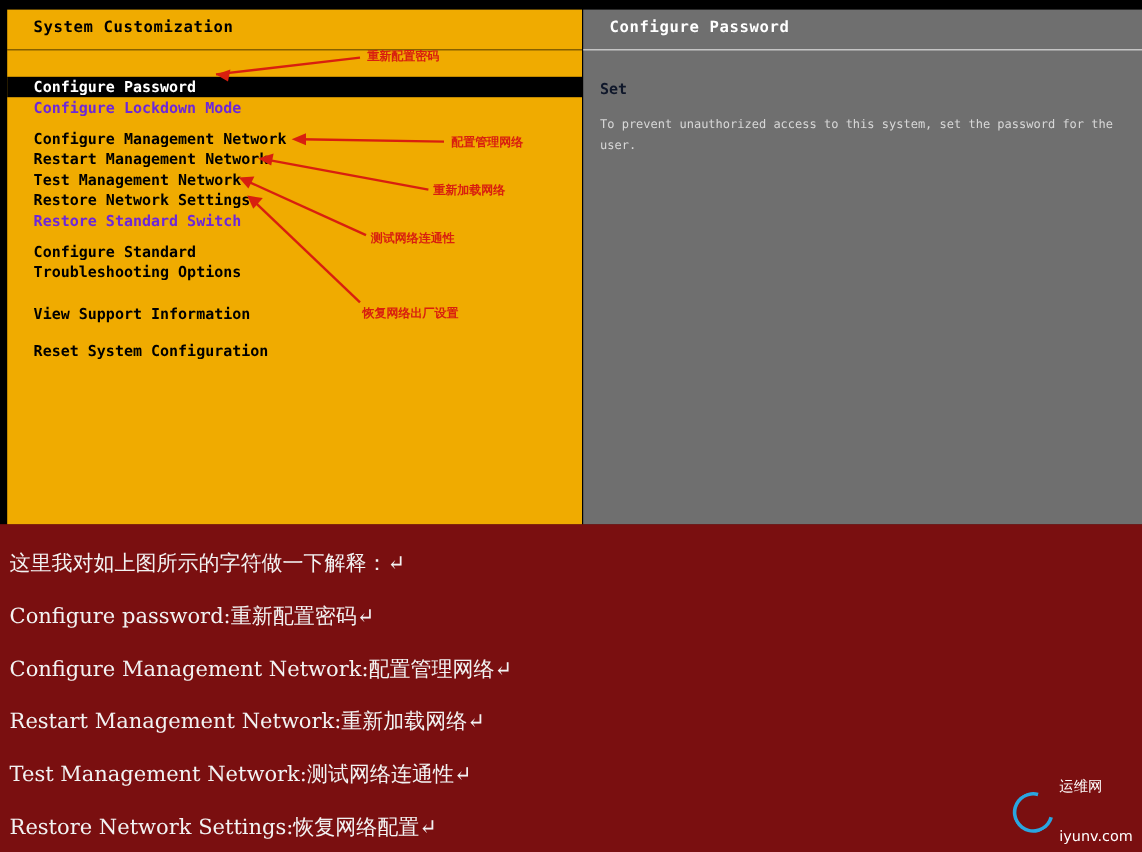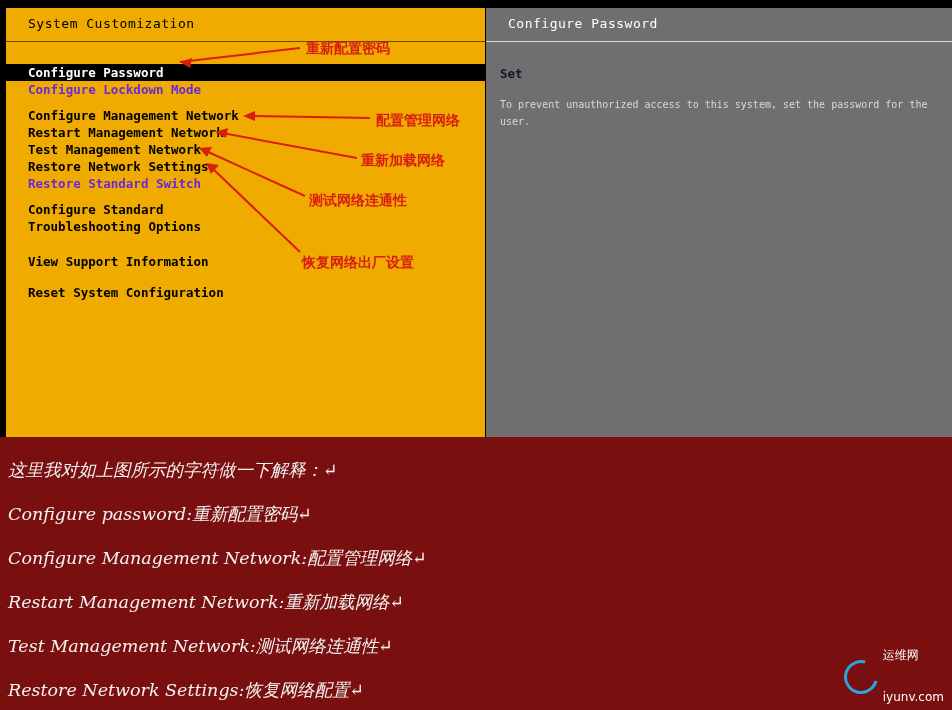--- a/index.html
+++ b/index.html
@@ -39,21 +39,21 @@
   .dcui-right {
     position: absolute;
     left: 486px; top: 8px;
     width: 466px;
     height: 429px;
     background: #6f6f6f;
     color: #ffffff;
   }
   .panel-title {
     font-size: 13px;
-    font-weight: normal;
+    font-weight: bold;
     letter-spacing: 0.5px;
     padding: 8px 0 0 22px;
   }
   .dcui-left .panel-title { color: #000; }
   .dcui-right .panel-title { color: #ffffff; }
   .title-rule {
     position: absolute;
     left: 0;
     width: 100%;
     height: 1px;
@@ -109,21 +109,21 @@
   .anno-layer {
     position: absolute;
     left: 0; top: 0;
     width: 952px; height: 437px;
     pointer-events: none;
   }
   .anno-text {
     position: absolute;
     color: #d81f0f;
     font-family: "DejaVu Sans", sans-serif;
-    font-size: 14px;
+    font-size: 10px;
     font-weight: bold;
     white-space: nowrap;
   }
 
   
   .explain {
     position: absolute;
     left: 0; top: 437px;
     width: 952px;
     height: 273px;
@@ -131,21 +131,21 @@
     color: #f2f2f2;
     font-family: "DejaVu Serif", serif;
   }
   .explain-line {
     font-size: 17.5px;
     line-height: 22px;
     padding: 0 0 0 8px;
     white-space: pre;
   }
   .explain-line.first { padding-top: 22px; }
-  .explain-line { margin-bottom: 22px; font-style: italic; }
+  .explain-line { margin-bottom: 22px; }
 
   
   .watermark {
     position: absolute;
     right: 8px;
     bottom: 6px;
     display: flex;
     align-items: center;
     font-family: "DejaVu Sans", sans-serif;
   }

